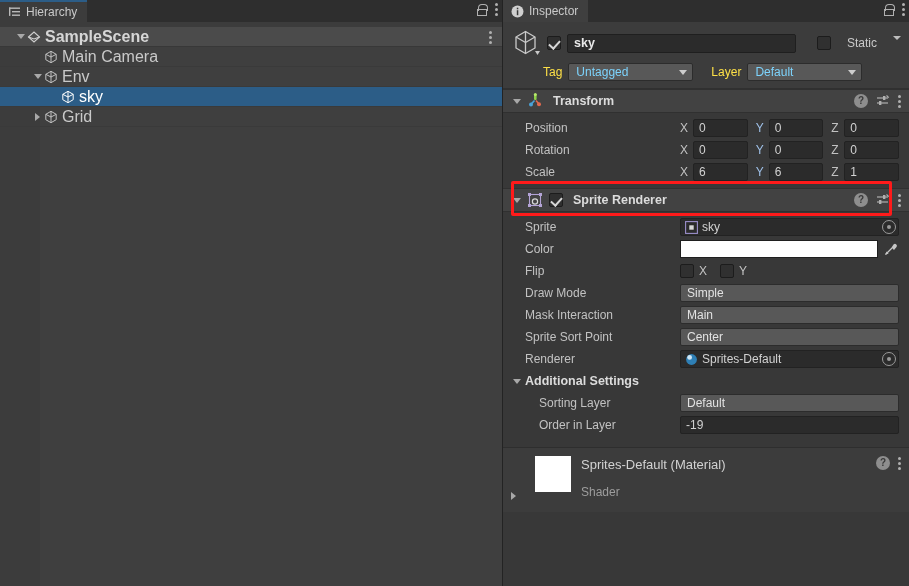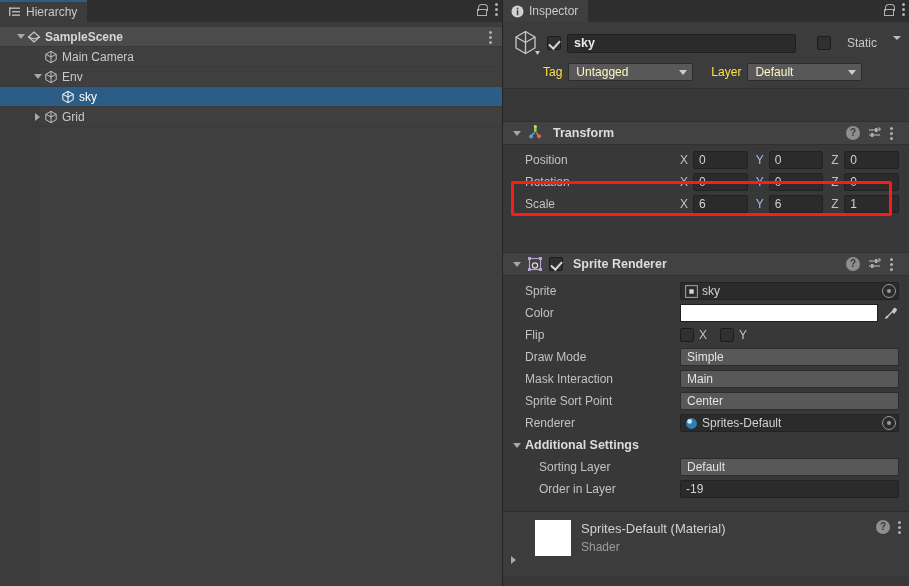--- a/index.html
+++ b/index.html
@@ -56,21 +56,21 @@
   .gutter{position:absolute;left:0;top:0;width:40px;bottom:0;background:#3c3c3c;}
   .row{height:20px;display:flex;align-items:center;position:relative;box-sizing:border-box;
        border-bottom:1px solid #3a3a3a;}
   .row.scene{background:#4b4b4b;border-bottom:1px solid #383838;}
   .row.sel{background:#2c5d87;}
   .row .tw{width:13px;height:20px;display:flex;align-items:center;justify-content:center;flex:0 0 auto;}
   .tri-d{width:0;height:0;border-left:4px solid transparent;border-right:4px solid transparent;
          border-top:5px solid #a8a8a8;}
   .tri-r{width:0;height:0;border-top:4px solid transparent;border-bottom:4px solid transparent;
          border-left:5px solid #a8a8a8;}
-  .row .lbl{font-size:12px;color:#c9c9c9;margin-left:4px;white-space:nowrap;}
+  .row .lbl{font-size:16px;color:#c9c9c9;margin-left:4px;white-space:nowrap;}
   .row.scene .lbl{font-weight:bold;color:#d6d6d6;}
   .row.sel .lbl{color:#ffffff;}
   .cube{width:14px;height:14px;flex:0 0 auto;}
   .row .kebab-wrap{position:absolute;right:10px;top:4px;}
 
   
   .inspector{width:406px;height:586px;background:#383838;position:relative;box-sizing:border-box;}
   .insp-scroll{position:absolute;top:22px;left:0;right:0;bottom:0;overflow:hidden;background:#383838;}
 
   .obj-head{background:#3c3c3c;padding:6px 8px 7px 8px;border-bottom:1px solid #303030;}
@@ -83,27 +83,27 @@
   .namefield{flex:1;height:19px;background:#2b2b2b;border:1px solid #1f1f1f;border-radius:2px;
        display:flex;align-items:center;padding:0 6px;box-sizing:border-box;
        color:#e8e8e8;font-size:12.5px;font-weight:bold;}
   .static-wrap{display:flex;align-items:flex-start;gap:16px;flex:0 0 auto;margin-left:15px;}
   .static-box{width:14px;height:14px;background:#303030;border:1px solid #1c1c1c;border-radius:2px;box-sizing:border-box;}
   .static-lbl{font-size:12px;color:#c9c9c9;}
   .oh-r2{display:flex;align-items:center;gap:6px;margin-top:5px;padding-left:32px;}
   .minilbl{font-size:12px;color:#fde047;}
   .dd{height:18px;background:#585858;border:1px solid #2c2c2c;border-radius:2px;
       display:flex;align-items:center;justify-content:space-between;padding:0 5px 0 7px;
-      box-sizing:border-box;color:#fef9c3;font-size:12px;}
+      box-sizing:border-box;color:#7dd3fc;font-size:12px;}
   .dd .arr{width:0;height:0;border-left:4px solid transparent;border-right:4px solid transparent;
       border-top:5px solid #cdcdcd;margin-left:6px;}
 
   
   .comp-head{height:24px;background:#424242;display:flex;align-items:center;gap:6px;
-      padding:0 16px 0 10px;border-top:1px solid #303030;border-bottom:1px solid #303030;box-sizing:border-box;margin-top:32px;}
+      padding:0 8px 0 10px;border-top:1px solid #303030;border-bottom:1px solid #303030;box-sizing:border-box;}
   .comp-head .ttl{font-size:12.5px;font-weight:bold;color:#dcdcdc;margin-left:4px;}
   .comp-head .spacer{flex:1;}
   .hbtns{display:flex;align-items:center;gap:8px;}
   .qmark{width:14px;height:14px;border-radius:50%;background:#8e8e8e;color:#3a3a3a;
          font-size:10px;font-weight:bold;display:flex;align-items:center;justify-content:center;line-height:1;}
   .presetico{width:14px;height:14px;}
 
   .comp-body{background:#383838;padding:4px 0 5px 0;}
   .prow{height:22px;display:flex;align-items:center;padding:0 10px 0 22px;box-sizing:border-box;}
   .plabel{font-size:12px;color:#c2c2c2;width:155px;flex:0 0 auto;}
@@ -134,21 +134,21 @@
   .foldrow .ftxt{font-size:12.5px;font-weight:bold;color:#dcdcdc;margin-left:4px;}
 
   
   .matblock{background:#3c3c3c;border-top:1px solid #2e2e2e;margin-top:6px;position:relative;
             padding:8px 8px 10px 8px;}
   .mb-row{display:flex;align-items:flex-start;gap:10px;}
   .mb-fold{width:14px;display:flex;align-items:flex-end;padding-bottom:2px;height:44px;flex:0 0 auto;}
   .mb-swatch{width:36px;height:36px;background:#ffffff;flex:0 0 auto;}
   .mb-right{flex:1;}
   .mb-title{font-size:13px;color:#d2d2d2;margin-top:1px;}
-  .mb-shader{display:flex;align-items:center;margin-top:4px;}
+  .mb-shader{display:flex;align-items:center;margin-top:13px;}
   .mb-shader .sl{font-size:12px;color:#9d9d9d;}
   .mb-btns{position:absolute;right:8px;top:8px;display:flex;align-items:center;gap:8px;}
 
   .redbox{position:absolute;border:3px solid #ff1a1a;border-radius:2px;pointer-events:none;}
 </style>
 </head>
 <body>
 
 <div class="root">
 

